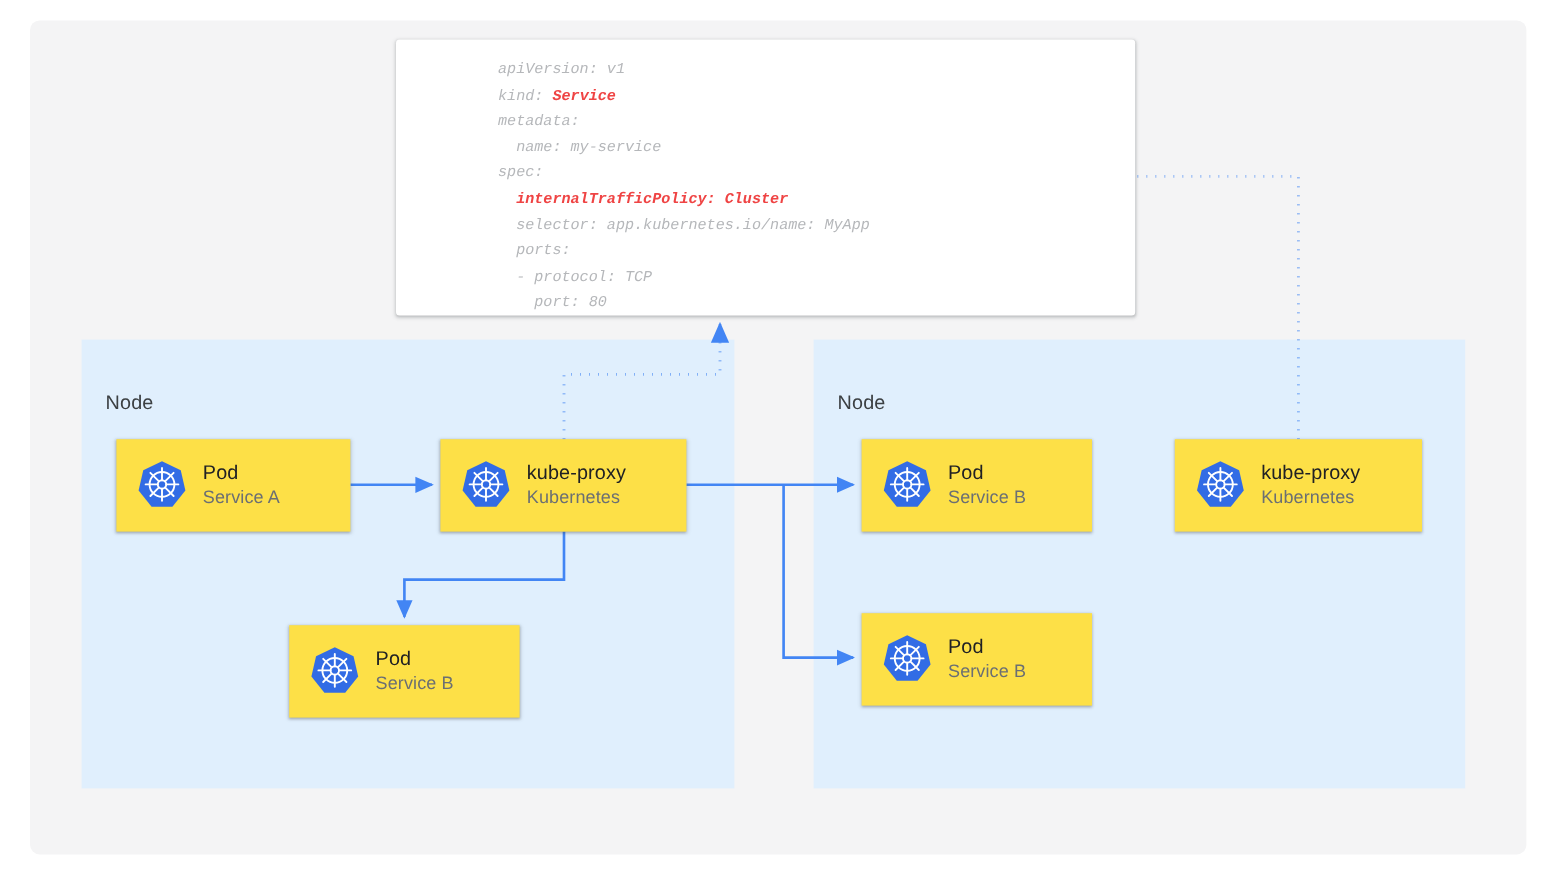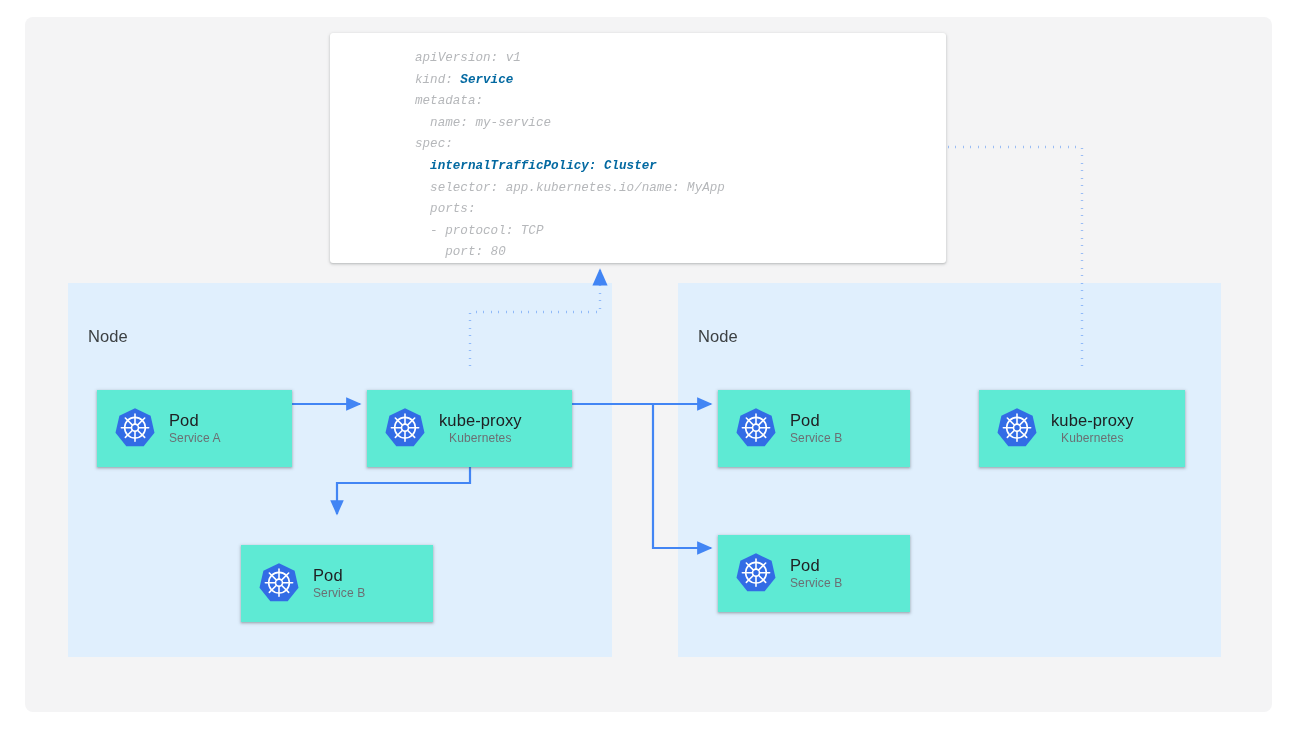--- a/index.html
+++ b/index.html
@@ -56,26 +56,25 @@
     top: 12px;
     font-size: 16.5px;
     color: #3c4043;
     letter-spacing: 0.1px;
     margin-top: 32px;
   }
 
   
   .card {
     position: absolute;
-    background: #5eead4;
+    background: #fde047;
     box-shadow: 0 1px 2px rgba(60,64,67,0.30), 0 1px 3px 1px rgba(60,64,67,0.15);
     display: flex;
     align-items: center;
     box-sizing: border-box;
-    margin-top: 24px;
   }
   .card-icon {
     flex: 0 0 auto;
     margin-left: 16px;
     margin-right: 12px;
     width: 44px;
     height: 44px;
     display: block;
   }
   .card-text {
@@ -84,25 +83,24 @@
     justify-content: center;
     line-height: 1.28;
   }
   .card-title {
     font-size: 16.5px;
     color: #202124;
     letter-spacing: 0.1px;
     white-space: nowrap;
   }
   .card-sub {
-    font-size: 12px;
+    font-size: 15px;
     color: #6b6f73;
     letter-spacing: 0.1px;
     white-space: nowrap;
-    text-align: center;
   }
 
   
   .card-pod-a        { left: 97px;  top: 366px; width: 195px; height: 77px; }
   .card-kubeproxy-l  { left: 367px; top: 366px; width: 205px; height: 77px; }
   .card-pod-b-left   { left: 241px; top: 521px; width: 192px; height: 77px; }
   .card-pod-b-top    { left: 718px; top: 366px; width: 192px; height: 77px; }
   .card-pod-b-bottom { left: 718px; top: 511px; width: 192px; height: 77px; }
   .card-kubeproxy-r  { left: 979px; top: 366px; width: 206px; height: 77px; }
 
@@ -124,21 +122,21 @@
     left: 85px;
     top: 15px;
     font-family: "Liberation Mono", "DejaVu Sans Mono", monospace;
     font-style: italic;
     font-size: 12.6px;
     line-height: 21.6px;
     color: #b5b7ba;
     white-space: pre;
   }
   .code-line { display: block; height: 21.6px; }
-  .code-strong { font-weight: bold; color: #0369a1; }
+  .code-strong { font-weight: bold; color: #ef4444; }
 </style>
 </head>
 <body>
 
 <div id="canvas">
 
   <div class="panel"></div>
 
   <div class="node node-left">
     <div class="node-label">Node</div>

